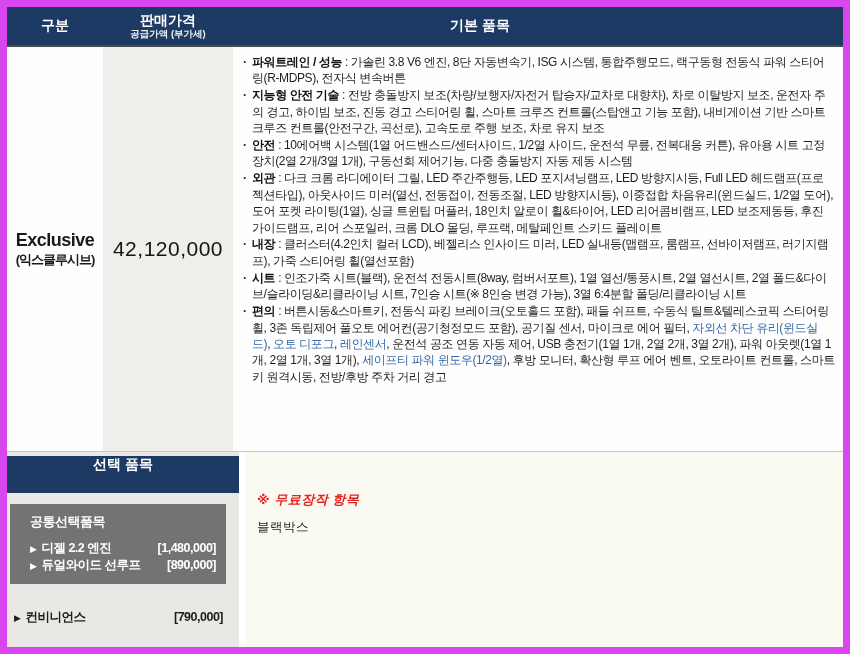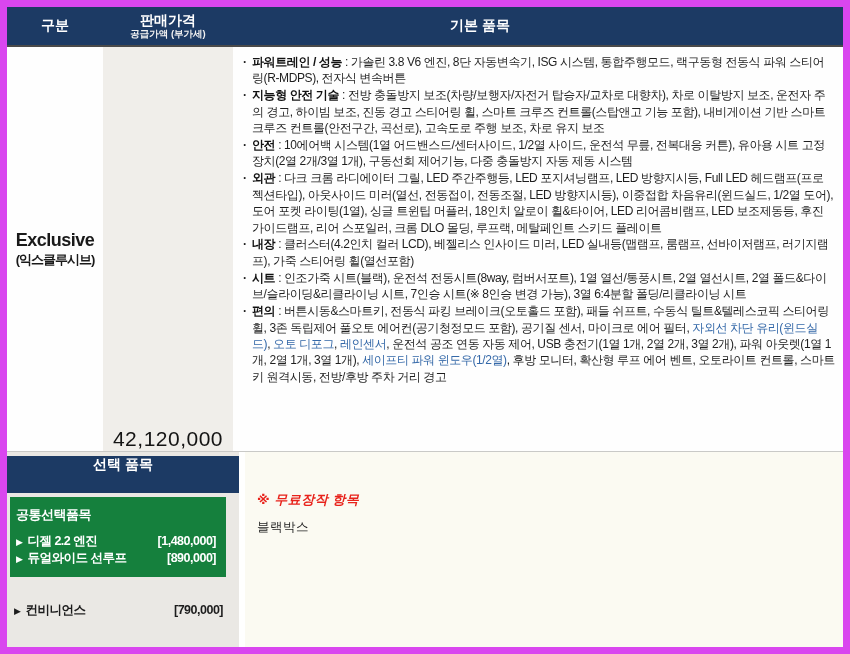--- a/index.html
+++ b/index.html
@@ -33,41 +33,41 @@
   
   .body-row { flex: 0 0 405px; display: flex; border-bottom: 1px solid #c9c9c7; background:#fefefe; }
   .cell-trim {
     width: 96px; display: flex; flex-direction: column;
     align-items: center; justify-content: center; color: #1a1a1a;
   }
   .cell-trim .en { font-size: 18px; font-weight: bold; letter-spacing: -0.5px; }
   .cell-trim .kr { font-size: 13px; font-weight: bold; letter-spacing: -1px; }
   .cell-price {
     width: 130px; background: #f0eeea;
-    display: flex; align-items: flex-end; justify-content: center;
+    display: flex; align-items: center; justify-content: center;
     font-size: 21px; color: #141414; letter-spacing: 0.5px;
   }
   .cell-items { flex: 1; padding: 7px 8px 4px 8px; }
   ul.features { list-style: none; font-size: 12px; line-height: 16.4px; color: #1e1e1e; letter-spacing: -0.4px; }
   ul.features li { position: relative; padding-left: 11px; margin-bottom: 0.5px; }
   ul.features li::before { content: "\00B7"; position: absolute; left: 2px; font-weight: bold; }
   .flabel { font-weight: bold; color: #111; }
   .hl { color: #3468a8; }
   
   .bottom-row { flex: 1; display: flex; background: #ffffff; }
   .left-panel { width: 232px; background: #eae8e4; display: flex; flex-direction: column; }
   .option-header {
     height: 37px; margin-top: 4px; background: #1c3a64;
     color: #fff; font-size: 14px; font-weight: bold;
     display: flex; align-items: flex-start; justify-content: center;
   }
   .common-box {
-    margin: 4px 13px 0 3px;
-    background: #15803d; color: #fff;
-    padding: 9px 10px 10px 6px;
+    margin: 11px 13px 0 3px;
+    background: #737373; color: #fff;
+    padding: 9px 10px 10px 20px;
   }
   .common-box .box-title { font-size: 13px; font-weight: bold; margin-bottom: 9px; letter-spacing: -0.5px; }
   .opt-row {
     display: flex; align-items: baseline;
     font-size: 12.5px; font-weight: bold; line-height: 16px; letter-spacing: -0.5px;
   }
   .opt-row .arrow { font-size: 9px; margin-right: 5px; }
   .opt-row .price { margin-left: auto; text-align: center; }
   .extra-rows { margin: 25px 16px 0 7px; color: #1c1c1c; }
   .extra-rows .opt-row { font-size: 12.5px; }

